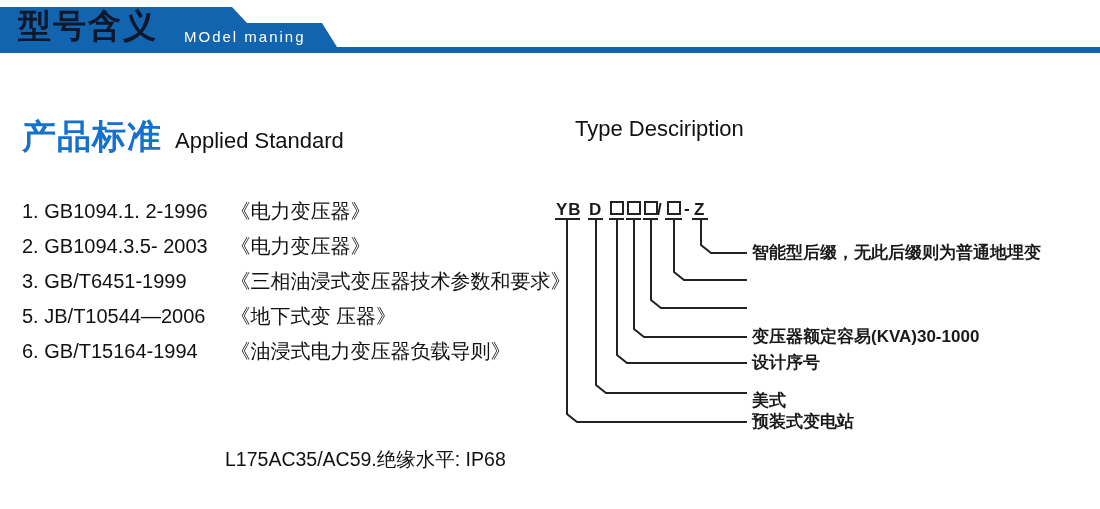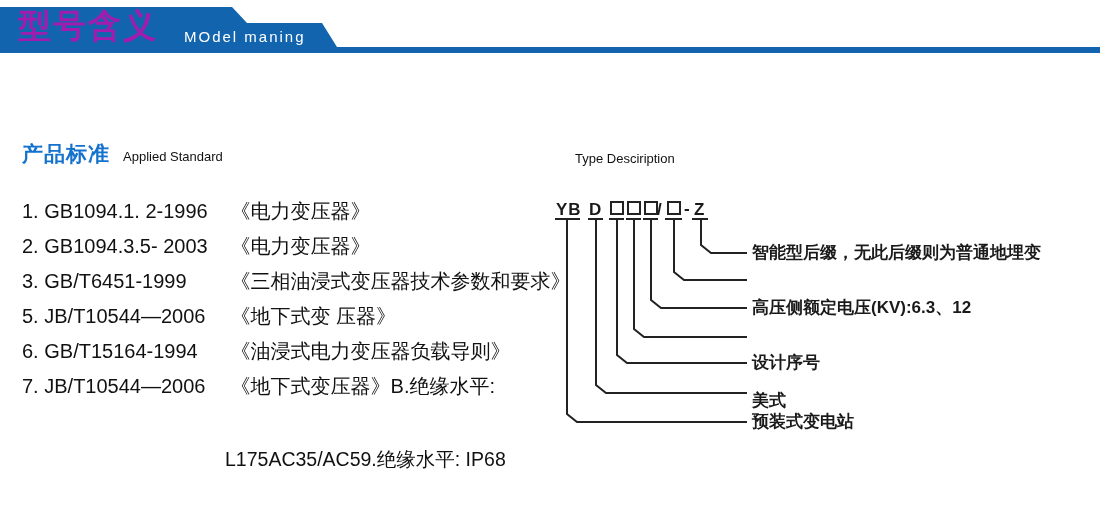--- a/index.html
+++ b/index.html
@@ -9,30 +9,30 @@
     color:#1a1a1a;overflow:hidden;
   }
   
   .banner{
     position:absolute;left:0;top:0;width:1100px;height:53px;
     background:#1164ad;
     clip-path:polygon(0px 7px,232px 7px,247px 23px,322px 23px,337px 47px,1100px 47px,1100px 53px,0px 53px);
   }
   .banner-title{
     position:absolute;left:18px;top:6px;font-size:33px;font-weight:bold;
-    color:#a21caf;letter-spacing:2px;line-height:40px;white-space:nowrap;
+    color:#0f172a;letter-spacing:2px;line-height:40px;white-space:nowrap;
   }
   .banner-sub{
     position:absolute;left:184px;top:28px;font-size:15px;color:#ffffff;
     letter-spacing:2px;line-height:18px;white-space:nowrap;
   }
   
   .sec-heading{position:absolute;display:flex;align-items:baseline;white-space:nowrap;}
-  .sec-heading .cn{font-size:21px;font-weight:bold;color:#1472cd;letter-spacing:1px;}
-  .sec-heading .en{font-size:13px;color:#111111;margin-left:13px;margin-top:35px;}
+  .sec-heading .cn{font-size:34px;font-weight:bold;color:#1472cd;letter-spacing:1px;}
+  .sec-heading .en{font-size:22px;color:#111111;margin-left:13px;}
   .heading-left{left:22px;top:114px;}
   .heading-right{left:557px;top:116px;}
   .heading-right .en{margin-left:18px;}
   
   .std-list{position:absolute;left:22px;top:194px;font-size:20px;color:#111111;}
   .std-row{height:35px;line-height:35px;white-space:nowrap;}
   .std-code{display:inline-block;width:203px;}
   .std-cont{
     position:absolute;left:225px;top:444px;font-size:19.5px;line-height:30px;
     color:#111111;white-space:nowrap;
@@ -78,24 +78,20 @@
     <span class="std-title">《三相油浸式变压器技术参数和要求》</span>
   </div>
   <div class="std-row">
     <span class="std-code">5. JB/T10544—2006</span>
     <span class="std-title">《地下式变 压器》</span>
   </div>
   <div class="std-row">
     <span class="std-code">6. GB/T15164-1994</span>
     <span class="std-title">《油浸式电力变压器负载导则》</span>
   </div>
-  <div class="std-row">
-    <span class="std-code">7. JB/T10544—2006</span>
-    <span class="std-title">《地下式变压器》B.绝缘水平:</span>
-  </div>
 </div>
 <div class="std-cont">L175AC35/AC59.绝缘水平: IP68</div>
 
 <div class="sec-heading heading-right">
   <span class="en">Type Desciription</span>
 </div>
 
 <div class="diagram">
   <svg width="545" height="280" viewBox="0 0 545 280">
 
@@ -128,17 +124,17 @@
       <path d="M146,35 V60 L156,68 H192"></path>
       <path d="M119,35 V87 L129,95 H192"></path>
       <path d="M96,35  V115 L106,123 H192"></path>
       <path d="M79,35  V144 L89,152 H192"></path>
       <path d="M62,35  V170 L72,178 H192"></path>
       <path d="M41,35  V200 L51,208 H192"></path>
       <path d="M12,35  V229 L22,237 H192"></path>
     </g>
   </svg>
   <div class="dg-label dg-l0">智能型后缀，无此后缀则为普通地埋变</div>
-  <div class="dg-label dg-l2">高压侧额定电压(KV):6.3、12</div>
+  <div class="dg-label dg-l3">变压器额定容易(KVA)30-1000</div>
   <div class="dg-label dg-l4">设计序号</div>
   <div class="dg-label dg-l5">美式</div>
   <div class="dg-label dg-l6">预装式变电站</div>
 </div>
 
 </body></html>

